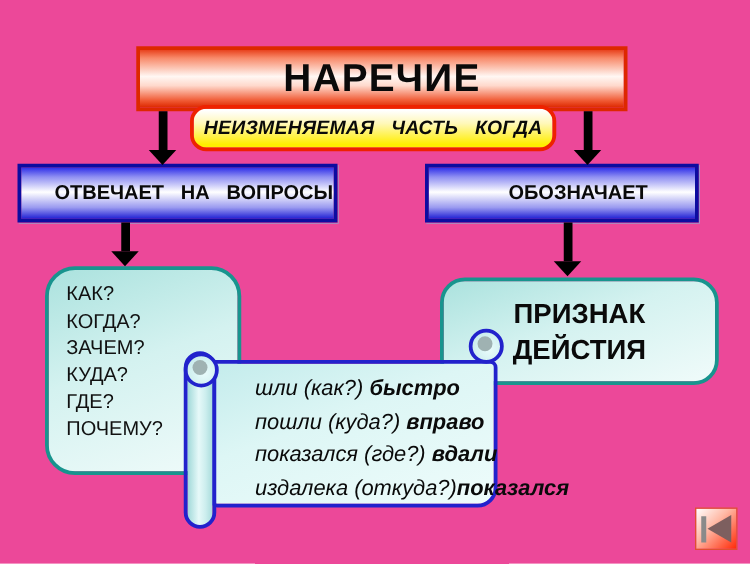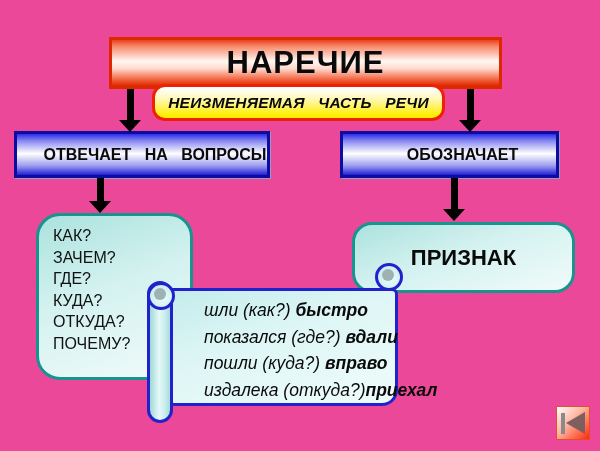--- a/index.html
+++ b/index.html
@@ -63,21 +63,21 @@
     position:absolute; border:3px solid #18948e;
     background:linear-gradient(160deg,#abe2de 0%,#d4f2f0 45%,#f0fbfa 100%);
     z-index:1;
   }
   .cyan-box.questions {
     left:36px; top:213px; width:157px; height:167px; border-radius:24px;
     padding:9px 0 0 14px;
   }
   .cyan-box.questions .q { font-size:16px; color:#111; line-height:21.5px; }
   .cyan-box.meaning {
-    left:352px; top:222px; width:223px; height:71px; border-radius:20px;
+    left:352px; top:222px; width:223px; height:86px; border-radius:20px;
     display:flex; flex-direction:column; align-items:center; justify-content:center;
   }
   .cyan-box.meaning .t { font-size:22px; font-weight:bold; color:#0a0a0a; line-height:29px; }
   
   .scroll-body {
     position:absolute; left:168px; top:288px; width:230px; height:118px;
     border:3px solid #2222cc; border-radius:4px 6px 16px 6px;
     background:linear-gradient(160deg,#c4ecec 0%,#ddf6f5 40%,#eefcfb 100%);
     z-index:5;
   }
@@ -123,21 +123,21 @@
 </head>
 <body>
 
 <div class="slide">
 
   <div class="title-box">
     <span class="t">НАРЕЧИЕ</span>
   </div>
 
   <div class="subtitle-box">
-    <span class="t">НЕИЗМЕНЯЕМАЯ ЧАСТЬ РЕЧИ</span>
+    <span class="t">НЕИЗМЕНЯЕМАЯ ЧАСТЬ КОГДА</span>
   </div>
 
   <div class="arrow a1">
     <div class="stem"></div>
     <div class="head"></div>
   </div>
   <div class="arrow a2">
     <div class="stem"></div>
     <div class="head"></div>
   </div>
@@ -152,44 +152,45 @@
 
   <div class="blue-box left">
     <span class="t">ОТВЕЧАЕТ НА ВОПРОСЫ</span>
   </div>
   <div class="blue-box right">
     <span class="t">ОБОЗНАЧАЕТ</span>
   </div>
 
   <div class="cyan-box questions">
     <div class="q">КАК?</div>
+    <div class="q">КОГДА?</div>
     <div class="q">ЗАЧЕМ?</div>
+    <div class="q">КУДА?</div>
     <div class="q">ГДЕ?</div>
-    <div class="q">КУДА?</div>
-    <div class="q">ОТКУДА?</div>
     <div class="q">ПОЧЕМУ?</div>
   </div>
 
   <div class="cyan-box meaning">
     <div class="t">ПРИЗНАК</div>
+    <div class="t">ДЕЙСТИЯ</div>
   </div>
 
   <div class="scroll-body"></div>
   <div class="scroll-roll"></div>
   <div class="scroll-curl tl">
     <div class="inner"></div>
   </div>
   <div class="scroll-curl tr">
     <div class="inner"></div>
   </div>
   <div class="scroll-text">
     <div><span>шли (как?) </span><b>быстро</b></div>
+    <div><span>пошли (куда?) </span><b>вправо</b></div>
     <div><span>показался (где?) </span><b>вдали</b></div>
-    <div><span>пошли (куда?) </span><b>вправо</b></div>
-    <div><span>издалека (откуда?)</span><b>приехал</b></div>
+    <div><span>издалека (откуда?)</span><b>показался</b></div>
   </div>
 
   <div class="back-button">
     <div class="bar"></div>
     <div class="tri"></div>
   </div>
 
 </div>
 
 </body></html>

